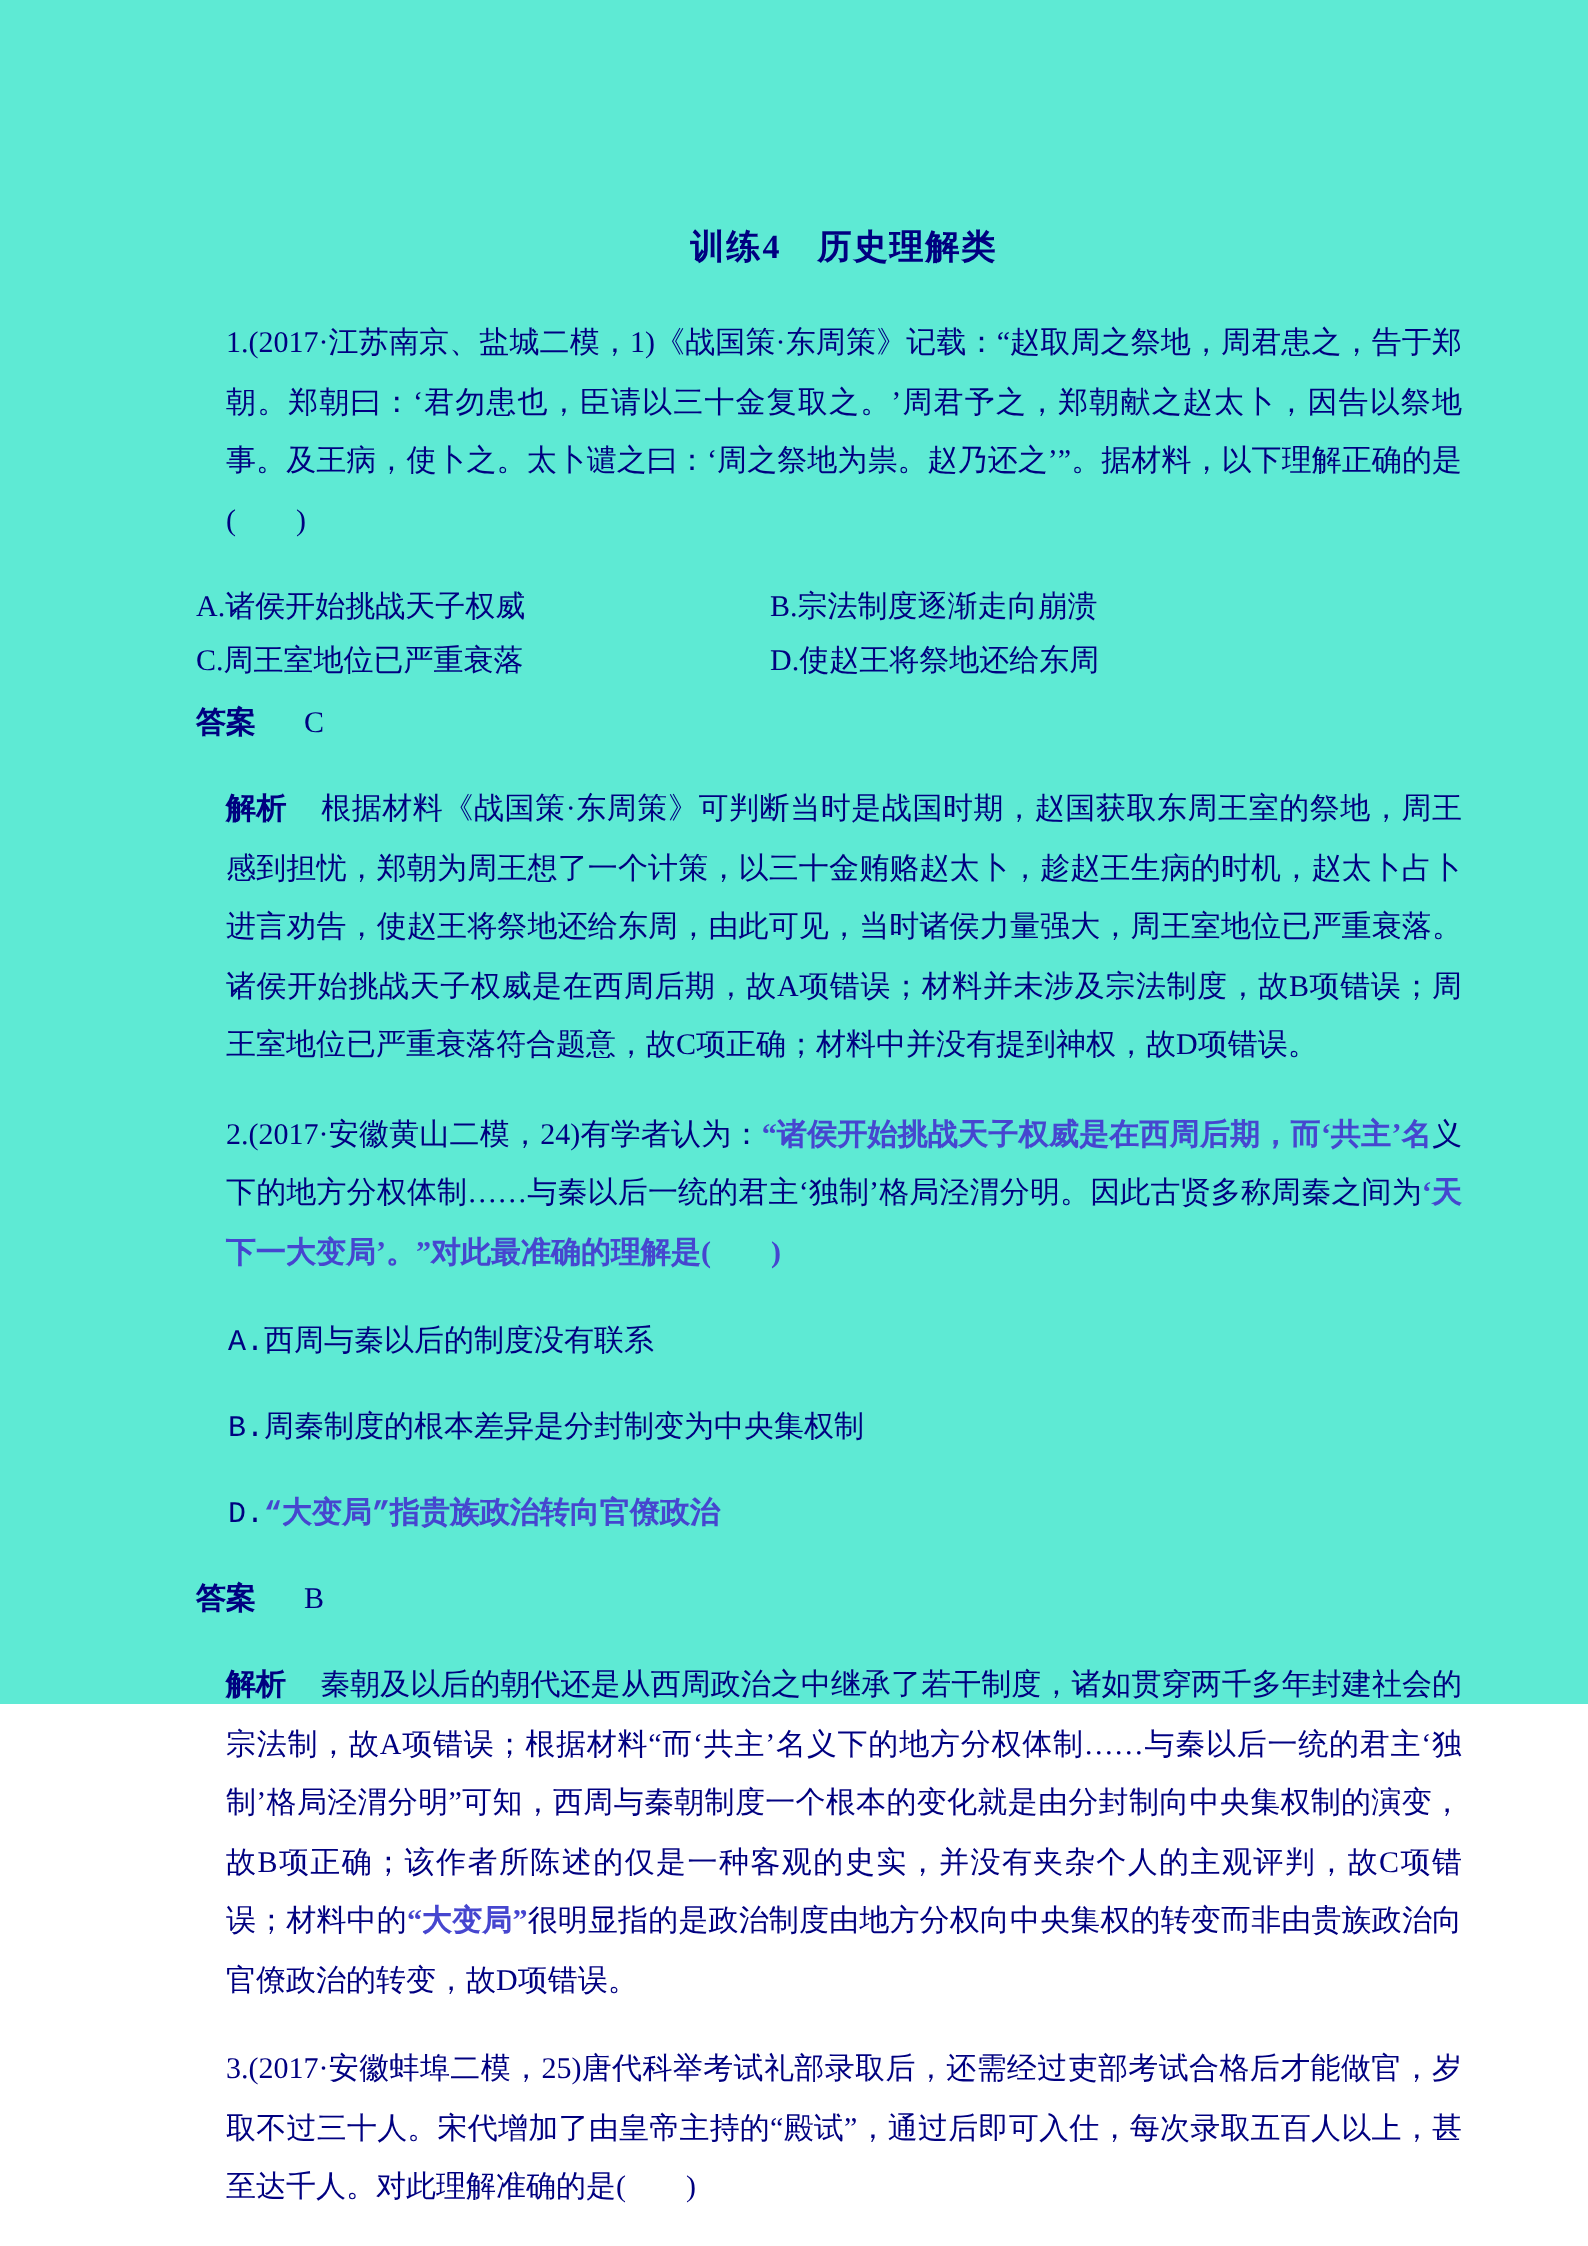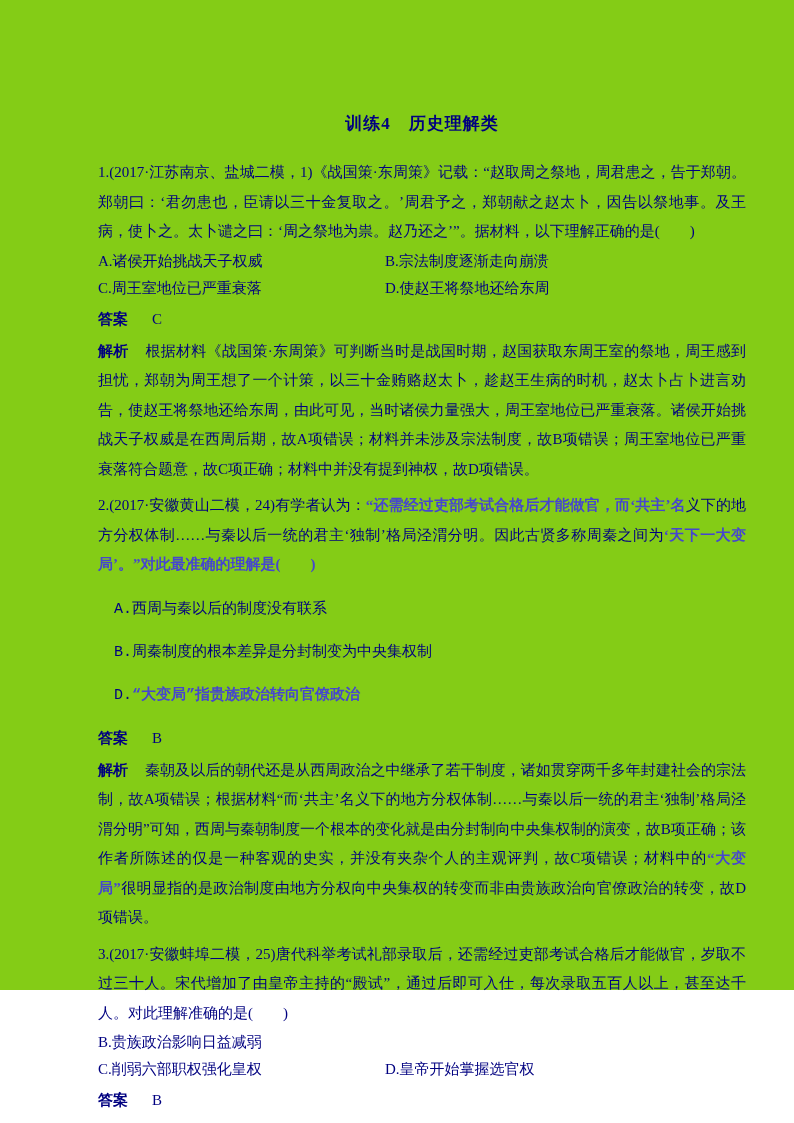--- a/index.html
+++ b/index.html
@@ -10,34 +10,34 @@
   body {
     width: 794px;
     height: 1123px;
     overflow: hidden;
     font-family: "Liberation Serif", "DejaVu Serif", serif;
     color: #000080;
   }
   .page {
     box-sizing: border-box;
     width: 794px;
-    height: 990px;
+    height: 852px;
     padding: 112px 48px 0 98px;
-    background: #84cc16;
+    background: #5eead4;
   }
   .title {
     font-size: 17px;
     font-weight: bold;
     text-align: center;
     letter-spacing: 1px;
     margin: 0 0 23px 0;
     color: #000080;
   }
   .para {
-    margin: 0;
+    margin: 15px;
     font-size: 15px;
     line-height: 29.5px;
     text-align: justify;
     color: #000080;
   }
   .question { margin-top: 7px; }
   .question:first-of-type { margin-top: 0; }
   .opt-grid { margin: 1px 0 0 0; }
   .opt-row {
     margin: 0;
@@ -89,21 +89,21 @@
     </div>
     <p class="answer-line">
       <span class="lbl">答案</span><span class="ans">C</span>
     </p>
     <p class="para analysis">
       <span class="lbl">解析</span><span>根据材料《战国策·东周策》可判断当时是战国时期，赵国获取东周王室的祭地，周王感到担忧，郑朝为周王想了一个计策，以三十金贿赂赵太卜，趁赵王生病的时机，赵太卜占卜进言劝告，使赵王将祭地还给东周，由此可见，当时诸侯力量强大，周王室地位已严重衰落。诸侯开始挑战天子权威是在西周后期，故A项错误；材料并未涉及宗法制度，故B项错误；周王室地位已严重衰落符合题意，故C项正确；材料中并没有提到神权，故D项错误。</span>
     </p>
   </section>
 
   <section class="question">
-    <p class="para"><span>2.(2017·安徽黄山二模，24)有学者认为：</span><span class="blue">“还需经过吏部考试合格后才能做官，而‘共主’名</span><span>义下的地方分权体制……与秦以后一统的君主‘独制’格局泾渭分明。因此古贤多称周秦之间为</span><span class="blue">‘天下一大变局’。”对此最准确的理解是(　　)</span></p>
+    <p class="para"><span>2.(2017·安徽黄山二模，24)有学者认为：</span><span class="blue">“诸侯开始挑战天子权威是在西周后期，而‘共主’名</span><span>义下的地方分权体制……与秦以后一统的君主‘独制’格局泾渭分明。因此古贤多称周秦之间为</span><span class="blue">‘天下一大变局’。”对此最准确的理解是(　　)</span></p>
     <div class="opt-grid">
       <p class="opt-line">A.西周与秦以后的制度没有联系</p>
       <p class="opt-line">B.周秦制度的根本差异是分封制变为中央集权制</p>
       <p class="opt-line"><span>D.</span><span class="blue">“大变局”指贵族政治转向官僚政治</span></p>
     </div>
     <p class="answer-line">
       <span class="lbl">答案</span><span class="ans">B</span>
     </p>
     <p class="para analysis">
       <span class="lbl">解析</span><span>秦朝及以后的朝代还是从西周政治之中继承了若干制度，诸如贯穿两千多年封建社会的宗法制，故A项错误；根据材料“而‘共主’名义下的地方分权体制……与秦以后一统的君主‘独制’格局泾渭分明”可知，西周与秦朝制度一个根本的变化就是由分封制向中央集权制的演变，故B项正确；该作者所陈述的仅是一种客观的史实，并没有夹杂个人的主观评判，故C项错误；材料中的</span><span class="blue">“大变局”</span><span>很明显指的是政治制度由地方分权向中央集权的转变而非由贵族政治向官僚政治的转变，故D项错误。</span>

